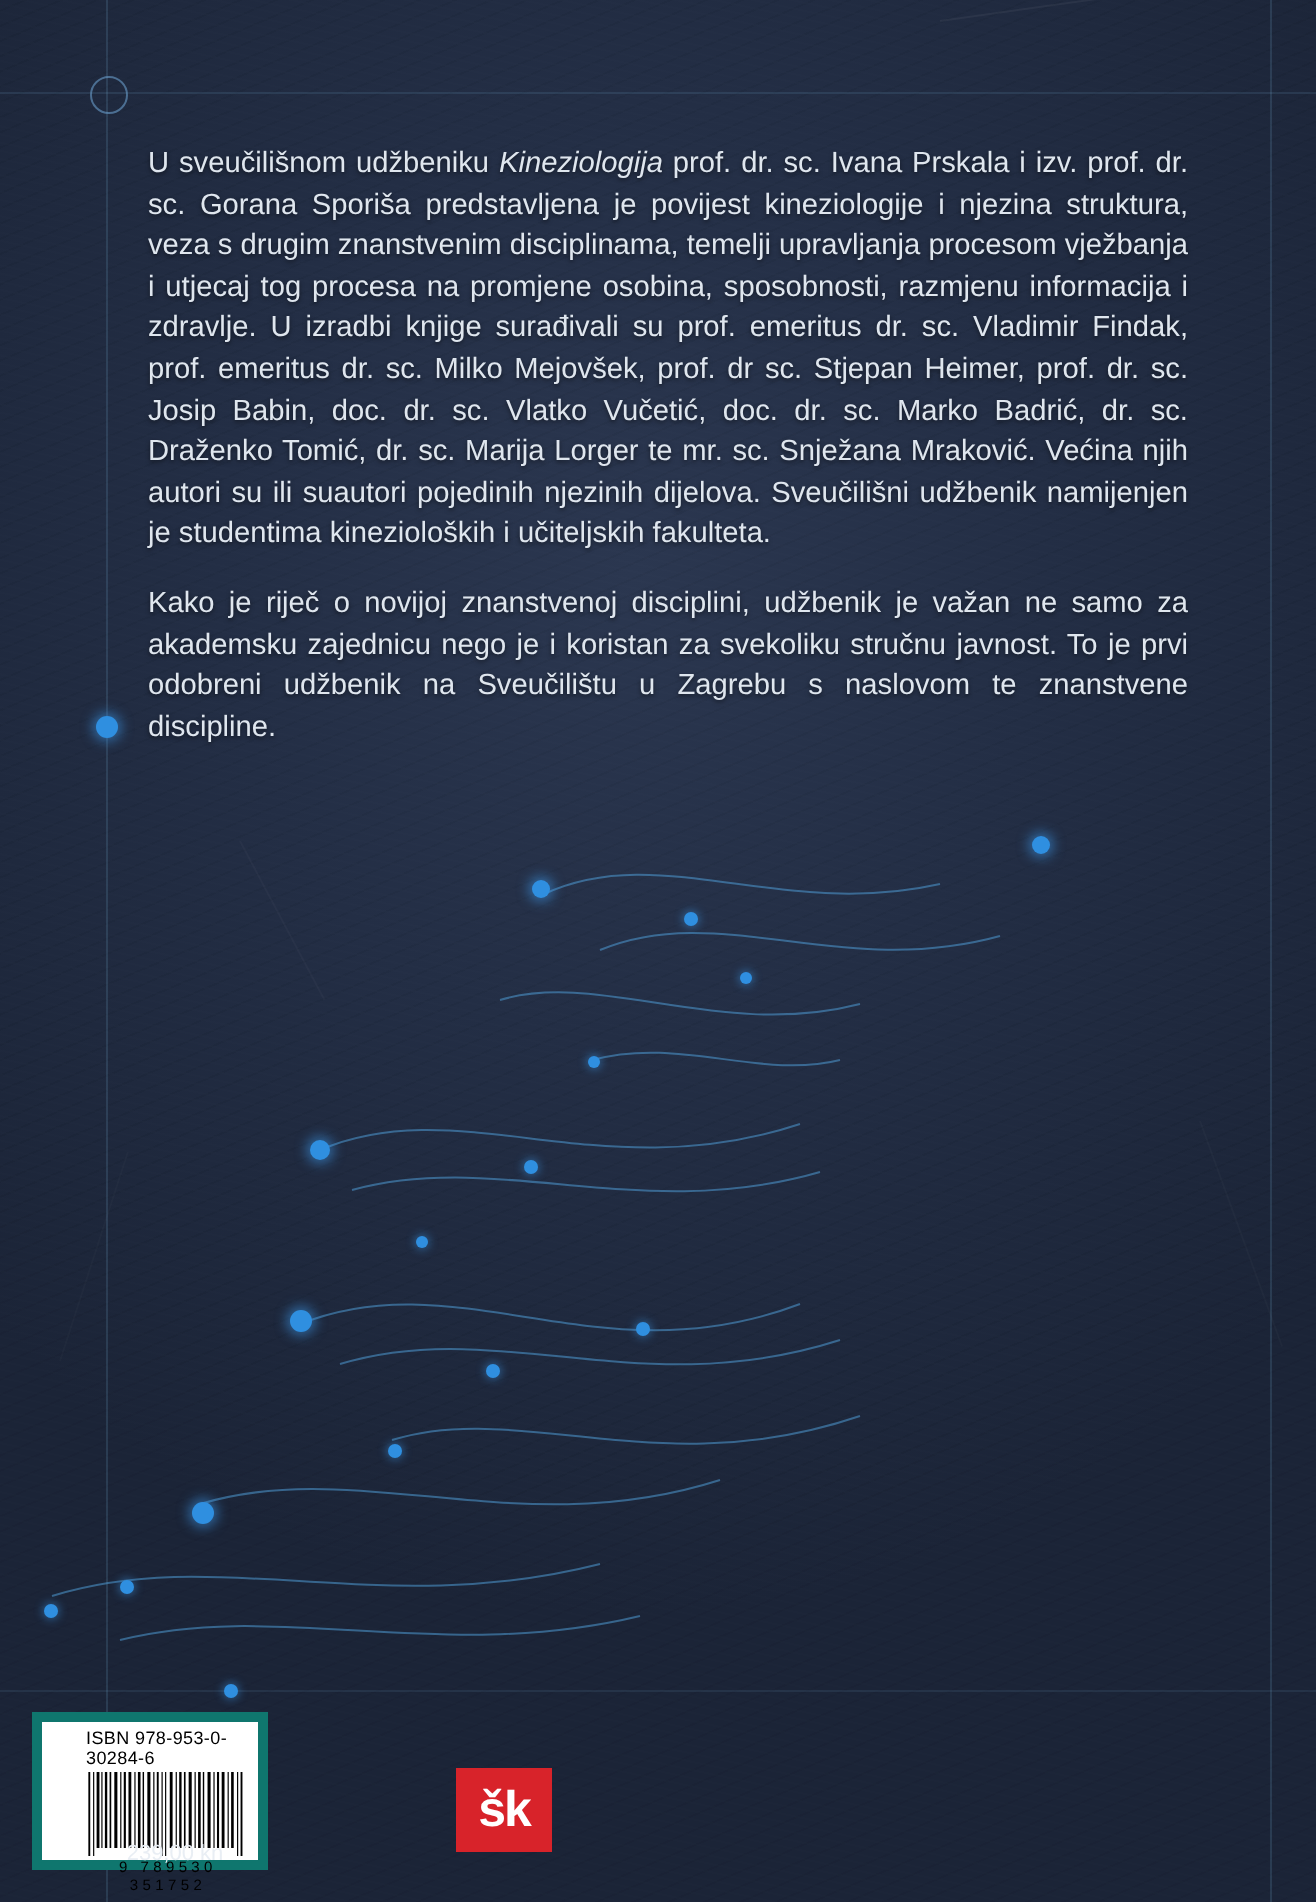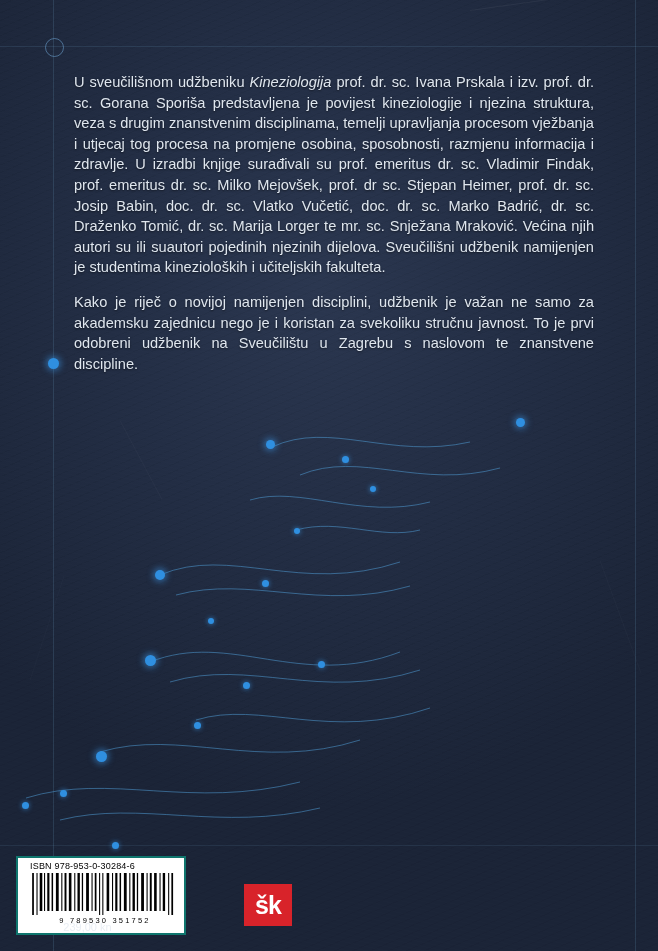--- a/index.html
+++ b/index.html
@@ -79,26 +79,26 @@
   }
   .blurb p { margin: 0 0 14px 0; }
   .blurb p:last-child { margin-bottom: 0; }
   .blurb em { }
   .swirls { position: absolute; left: 0; top: 390px; width: 658px; height: 480px; }
   
   .barcode-box {
     position: absolute;
     left: 16px;
     top: 856px;
-    width: 170px;
+    width: 118px;
     height: 79px;
     background: #ffffff;
-    border: 2px solid #0f766e;
+    border: 5px solid #0f766e;
     box-sizing: border-box;
-    padding: 3px 4px 0 12px;
+    padding: 3px 4px 0 22px;
   }
   .isbn-text {
     font-family: "Liberation Sans", sans-serif;
     font-size: 9px;
     color: #000;
     letter-spacing: 0.2px;
     margin-bottom: 2px;
   }
   .bars {
     height: 42px;
@@ -117,21 +117,21 @@
     position: absolute;
     left: 16px;
     top: 921px;
     width: 143px;
     text-align: center;
     font-size: 11px;
     color: #e9eef4;
   }
   .publisher {
     position: absolute;
-    left: 244px;
+    left: 228px;
     top: 884px;
     display: flex;
     align-items: center;
     gap: 9px;
     flex-direction: column;
   }
   .sk-mark {
     width: 48px;
     height: 42px;
     background: #d8232a;
@@ -166,21 +166,21 @@
   <div class="ring" style="left:45px; top:38px; width:17px; height:17px;"></div>
   <div class="dot" style="left:48px; top:358px; width:11px; height:11px;"></div>
 
   <div class="scuff" style="left:470px; top:10px; width:150px; height:1px; transform:rotate(-8deg);"></div>
   <div class="scuff" style="left:120px; top:420px; width:90px; height:1px; transform:rotate(62deg); opacity:.5;"></div>
   <div class="scuff" style="left:600px; top:560px; width:120px; height:1px; transform:rotate(70deg); opacity:.45;"></div>
   <div class="scuff" style="left:30px; top:680px; width:110px; height:1px; transform:rotate(-72deg); opacity:.35;"></div>
 
   <div class="blurb">
     <p><span>U sveučilišnom udžbeniku </span><em>Kineziologija</em><span> prof. dr. sc. Ivana Prskala i izv. prof. dr. sc. Gorana Sporiša predstavljena je povijest kineziologije i njezina struktura, veza s drugim znanstvenim disciplinama, temelji upravljanja procesom vježbanja i utjecaj tog procesa na promjene osobina, sposobnosti, razmjenu informacija i zdravlje. U izradbi knjige surađivali su prof. emeritus dr. sc. Vladimir Findak, prof. emeritus dr. sc. Milko Mejovšek, prof. dr sc. Stjepan Heimer, prof. dr. sc. Josip Babin, doc. dr. sc. Vlatko Vučetić, doc. dr. sc. Marko Badrić, dr. sc. Draženko Tomić, dr. sc. Marija Lorger te mr. sc. Snježana Mraković. Većina njih autori su ili suautori pojedinih njezinih dijelova. Sveučilišni udžbenik namijenjen je studentima kinezioloških i učiteljskih fakulteta.</span></p>
-    <p>Kako je riječ o novijoj namijenjen disciplini, udžbenik je važan ne samo za akademsku zajednicu nego je i koristan za svekoliku stručnu javnost. To je prvi odobreni udžbenik na Sveučilištu u Zagrebu s naslovom te znanstvene discipline.</p>
+    <p>Kako je riječ o novijoj znanstvenoj disciplini, udžbenik je važan ne samo za akademsku zajednicu nego je i koristan za svekoliku stručnu javnost. To je prvi odobreni udžbenik na Sveučilištu u Zagrebu s naslovom te znanstvene discipline.</p>
   </div>
 
   <svg class="swirls" viewBox="0 0 658 480">
     <g fill="none" stroke="#4f9ad4" stroke-opacity="0.55" stroke-width="1">
       <path d="M272 57 C 330 30, 390 70, 470 52"></path>
       <path d="M300 85 C 360 60, 420 100, 500 78"></path>
       <path d="M250 110 C 300 95, 360 130, 430 112"></path>
       <path d="M296 140 C 340 128, 380 150, 420 140"></path>
       <path d="M160 185 C 230 155, 300 205, 400 172"></path>
       <path d="M176 205 C 250 185, 320 222, 410 196"></path>

